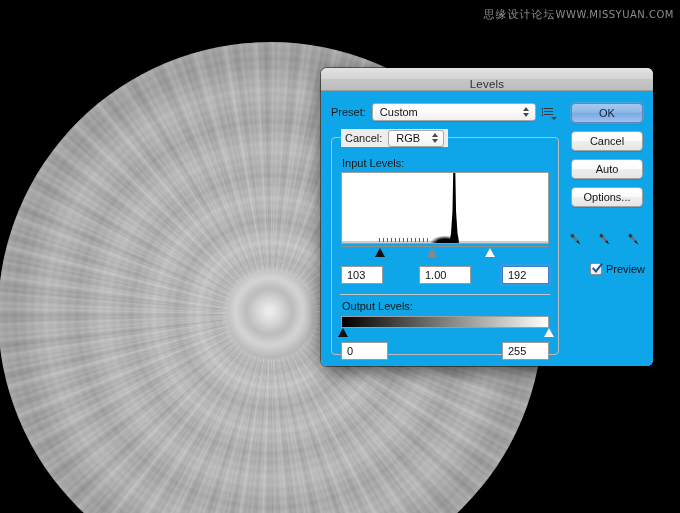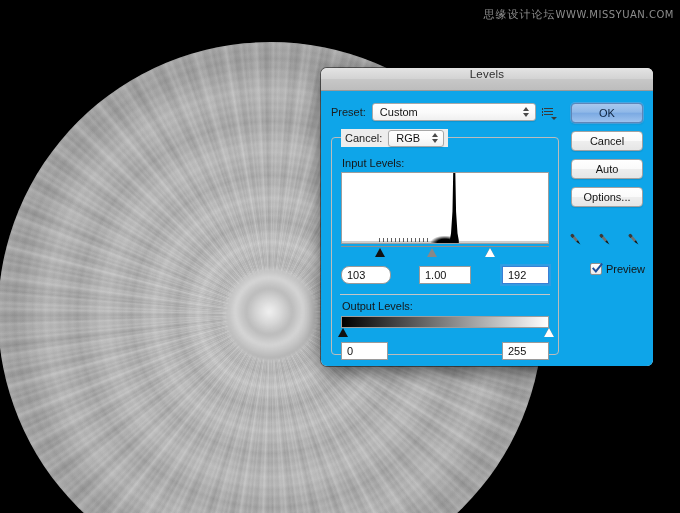--- a/index.html
+++ b/index.html
@@ -142,21 +142,21 @@
     box-shadow: 0 6px 18px rgba(0,0,0,.55), 0 0 0 1px rgba(0,0,0,.45);
     overflow: hidden;
     font-size: 11px;
     color: #1a1a1a;
   }
   .titlebar {
     height: 22px;
     background: linear-gradient(to bottom, #e4e4e4 0%, #d3d3d3 48%, #c7c7c7 52%, #bdbdbd 100%);
     border-bottom: 1px solid #9a9a9a;
     display: flex;
-    align-items: flex-start;
+    align-items: flex-end;
     justify-content: center;
     position: relative;
   }
   .titlebar .title {
     font-size: 11.5px;
     color: #2f2f2f;
     font-weight: normal;
     letter-spacing: .2px;
   }
 
@@ -364,21 +364,21 @@
     align-items: center;
     padding-left: 5px;
     font-size: 11px;
     color: #111;
   }
   .numfield.focus {
     border: 1px solid #3b7fd4;
     box-shadow: 0 0 0 2px rgba(90,150,220,.45);
     color: #111;
   }
-  #in-black { left: 9px;  top: 128px; width: 50px; border-radius: 8px; }
+  #in-black { left: 9px;  top: 128px; width: 42px; }
   #in-gamma { left: 87px; top: 128px; width: 52px; }
   #in-white { left: 170px;top: 128px; width: 47px; }
 
   .divider {
     position: absolute;
     left: 8px;
     right: 8px;
     top: 156px;
     height: 1px;
     background: #c6c6c6;

